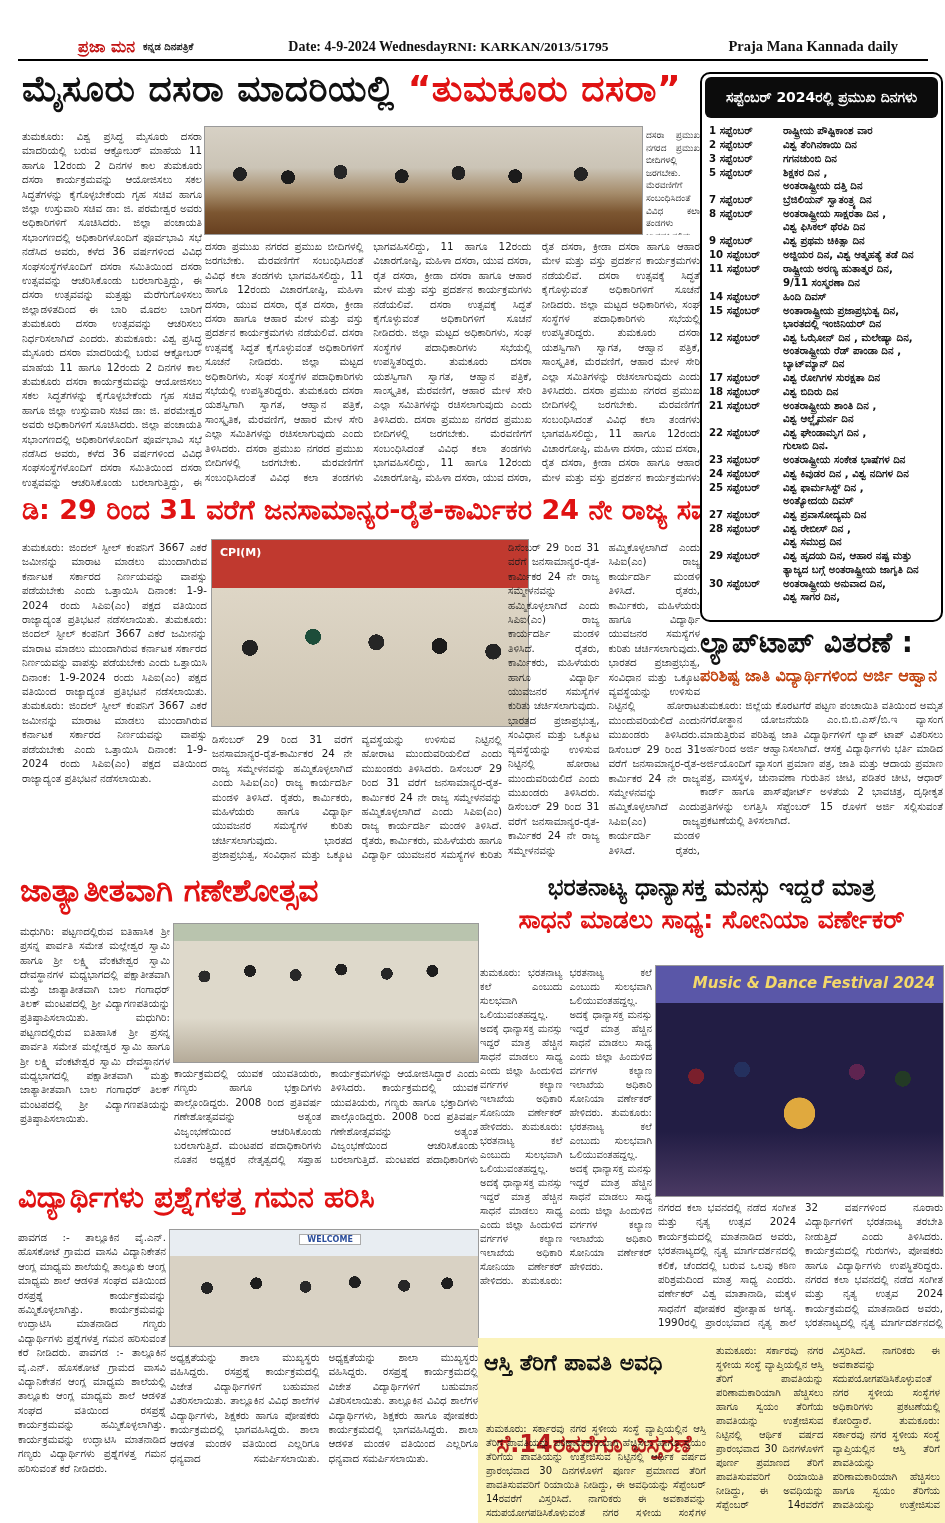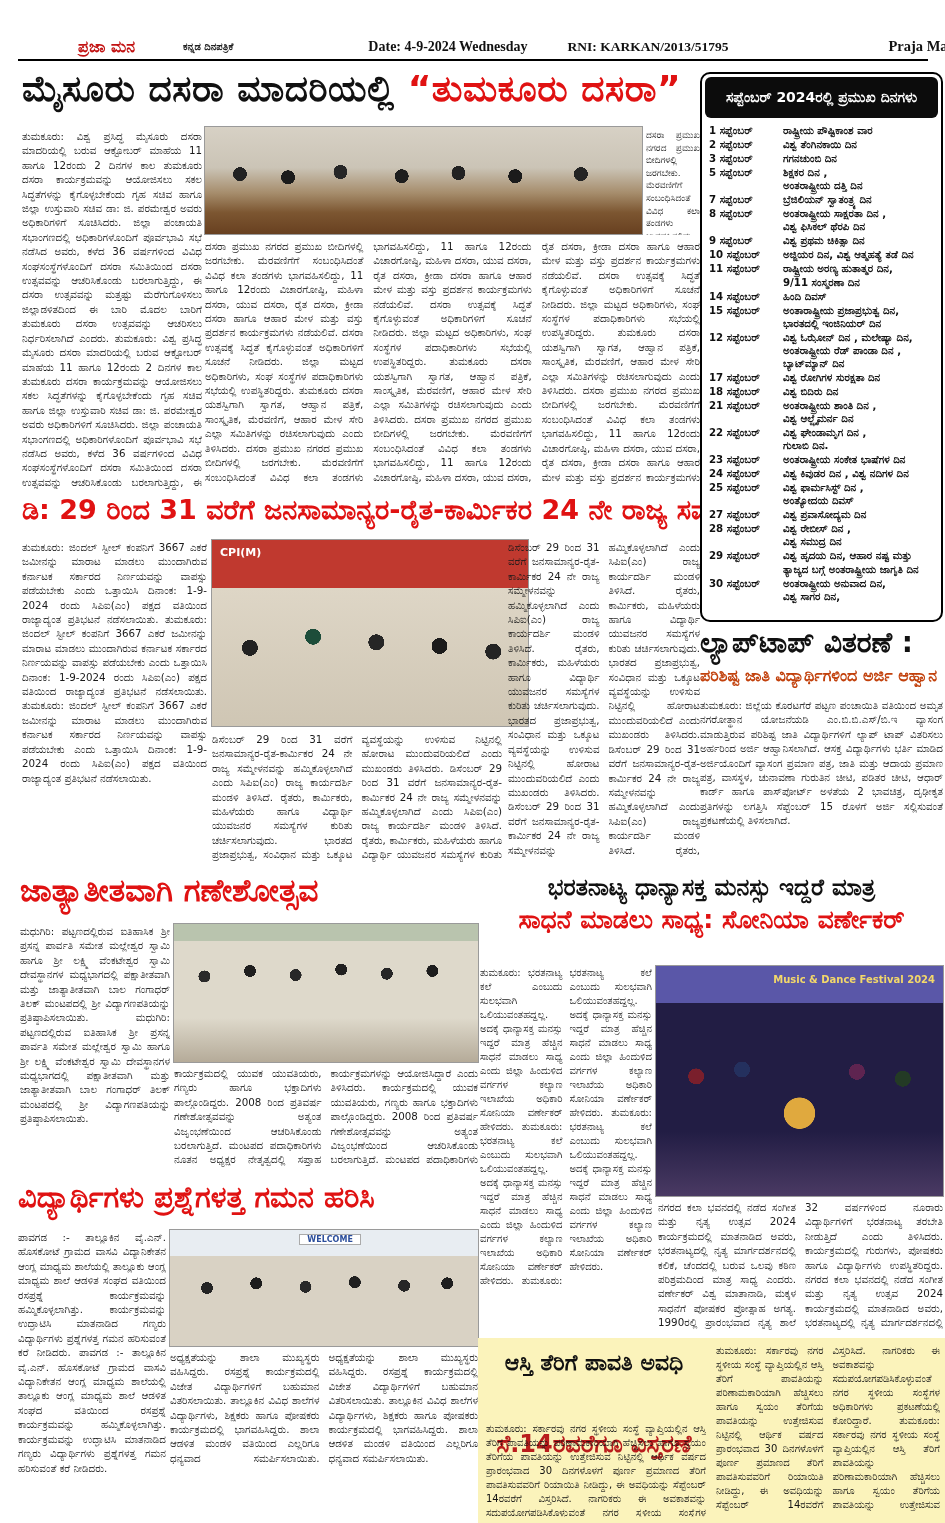--- a/index.html
+++ b/index.html
@@ -1,20 +1,20 @@
 <!DOCTYPE html>
 <html><head>
 <meta charset="utf-8">
 <style>
   html,body{margin:0;padding:0;background:#f2f2f2;}
   .page{position:relative;width:945px;height:1523px;background:#ffffff;margin:0 auto;
         font-family:"DejaVu Sans","Liberation Sans",sans-serif;color:#111;overflow:hidden;}
   
   .masthead{position:absolute;left:18px;top:34px;width:910px;height:25px;
-            border-bottom:2.5px solid #000;display:flex;align-items:center;gap:40px;}
+            border-bottom:2.5px solid #000;display:flex;align-items:center;}
   .logo{color:#c21212;font-weight:bold;font-size:16px;margin-left:60px;white-space:nowrap;}
   .logo-sub{font-size:10px;font-weight:bold;color:#222;margin-left:8px;white-space:nowrap;}
   .m-date{font-family:"Liberation Serif",serif;font-weight:bold;font-size:14px;margin-left:95px;white-space:nowrap;}
   .m-rni{font-family:"Liberation Serif",serif;font-weight:bold;font-size:13.5px;white-space:nowrap;}
   .m-title{font-family:"Liberation Serif",serif;font-weight:bold;font-size:14.5px;margin-left:120px;white-space:nowrap;}
   
   .h-main{position:absolute;left:22px;top:66px;width:678px;font-size:36px;font-weight:bold;line-height:1.25;letter-spacing:.5px;}
   .h-main .red{color:#e01212;}
   .h-red2{position:absolute;left:22px;top:494px;width:678px;font-size:27px;font-weight:bold;color:#e01212;white-space:nowrap;}
   .h-ganesh{position:absolute;left:20px;top:872px;width:458px;font-size:31px;font-weight:bold;color:#e01212;white-space:nowrap;}
@@ -33,21 +33,21 @@
             font-size:14px;font-weight:bold;padding:12px 2px;}
   .cal-list{padding:3px 7px;font-size:10.2px;line-height:1.28;font-weight:600;}
   .cal-row{display:flex;margin-bottom:1px;}
   .cal-d{width:72px;flex:none;}
   .cal-t{flex:1;white-space:pre-line;padding-left:2px;}
   
   .laptop-title{position:absolute;left:700px;top:626px;width:243px;font-size:28px;font-weight:bold;white-space:nowrap;}
   .laptop-sub{position:absolute;left:700px;top:666px;width:243px;font-size:16px;font-weight:bold;color:#c2410c;}
   
   .yellow{position:absolute;left:478px;top:1338px;width:467px;height:185px;background:#fbf3bb;}
-  .tax-t1{position:absolute;left:6px;top:12px;width:220px;text-align:center;font-size:22px;font-weight:bold;color:#111;}
+  .tax-t1{position:absolute;left:6px;top:12px;width:220px;text-align:left;font-size:22px;font-weight:bold;color:#111;}
   .tax-t2{position:absolute;left:6px;top:48px;width:220px;text-align:center;font-size:24px;font-weight:bold;color:#b91c1c;margin-top:44px;}
   .tax-body{position:absolute;left:8px;top:84px;width:220px;height:95px;font-size:10px;line-height:1.4;text-align:justify;overflow:hidden;}
   .tax-cols{position:absolute;left:238px;top:6px;width:224px;height:173px;font-size:10px;line-height:1.4;
             text-align:justify;overflow:hidden;column-count:2;column-gap:9px;}
   
   .photo{position:absolute;outline:1px solid #9a9a9a;overflow:hidden;}
   .ph-label{position:absolute;font-weight:bold;}
   #photo1{left:205px;top:127px;width:437px;height:107px;background-image:
     radial-gradient(circle 7px at 8% 44%, #222 98%, transparent),
     radial-gradient(circle 7px at 19% 47%, #1b1b1b 98%, transparent),
@@ -73,21 +73,21 @@
     radial-gradient(circle 6px at 70% 36%, #262626 98%, transparent),
     radial-gradient(circle 6px at 85% 34%, #1d1d1d 98%, transparent),
     linear-gradient(180deg,#b9c4ae 0%,#b9c4ae 12%,#ded9cb 12%,#ded9cb 68%,#b5ab99 100%);}
   #photo4{left:656px;top:966px;width:287px;height:230px;background-image:
     radial-gradient(circle 16px at 50% 64%, #e0a93e 96%, transparent),
     radial-gradient(circle 8px at 14% 48%, #7a1f2c 98%, transparent),
     radial-gradient(circle 8px at 30% 45%, #24305e 98%, transparent),
     radial-gradient(circle 8px at 70% 46%, #5e2450 98%, transparent),
     radial-gradient(circle 8px at 86% 49%, #233a25 98%, transparent),
     linear-gradient(180deg,#5a57a8 0%,#5a57a8 16%,#221d44 16%,#221d44 72%,#4a3a63 100%);}
-  #photo4 .ph-label{right:8px;top:8px;color:#f3d86a;font-size:10px;}
+  #photo4 .ph-label{right:8px;top:8px;color:#f3d86a;font-size:15px;font-style:italic;}
   #photo5{left:170px;top:1230px;width:308px;height:116px;background-image:
     radial-gradient(circle 6px at 12% 50%, #242424 98%, transparent),
     radial-gradient(circle 6px at 28% 46%, #1c1c1c 98%, transparent),
     radial-gradient(circle 6px at 44% 49%, #282828 98%, transparent),
     radial-gradient(circle 6px at 60% 45%, #202020 98%, transparent),
     radial-gradient(circle 6px at 76% 48%, #262626 98%, transparent),
     radial-gradient(circle 6px at 90% 46%, #1e1e1e 98%, transparent),
     linear-gradient(180deg,#e8edf2 0%,#e8edf2 22%,#d9d2c4 22%,#d9d2c4 100%);}
   #photo5 .ph-label{left:42%;top:4px;background:#fff;color:#2a4d9b;font-size:8px;padding:0 7px;border:1px solid #aaa;}
 </style>

